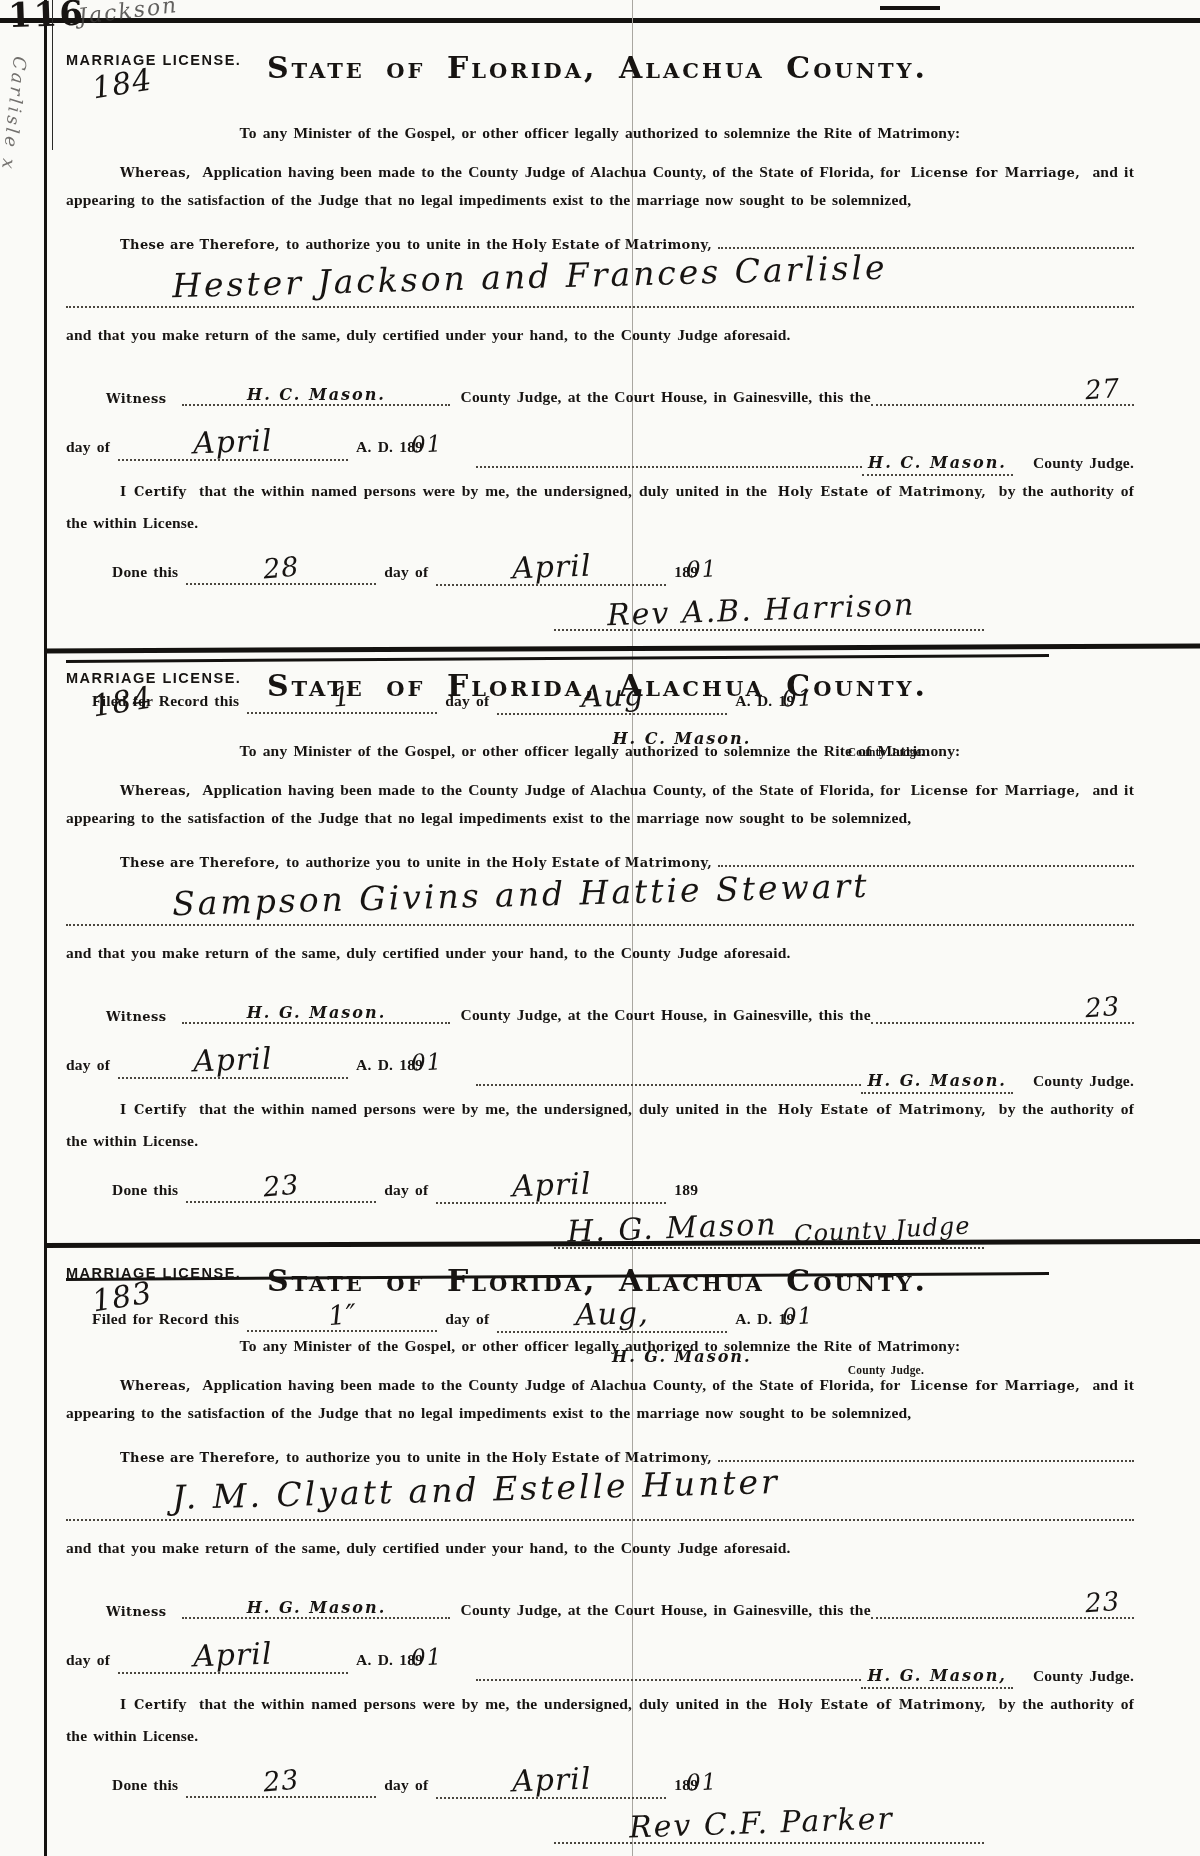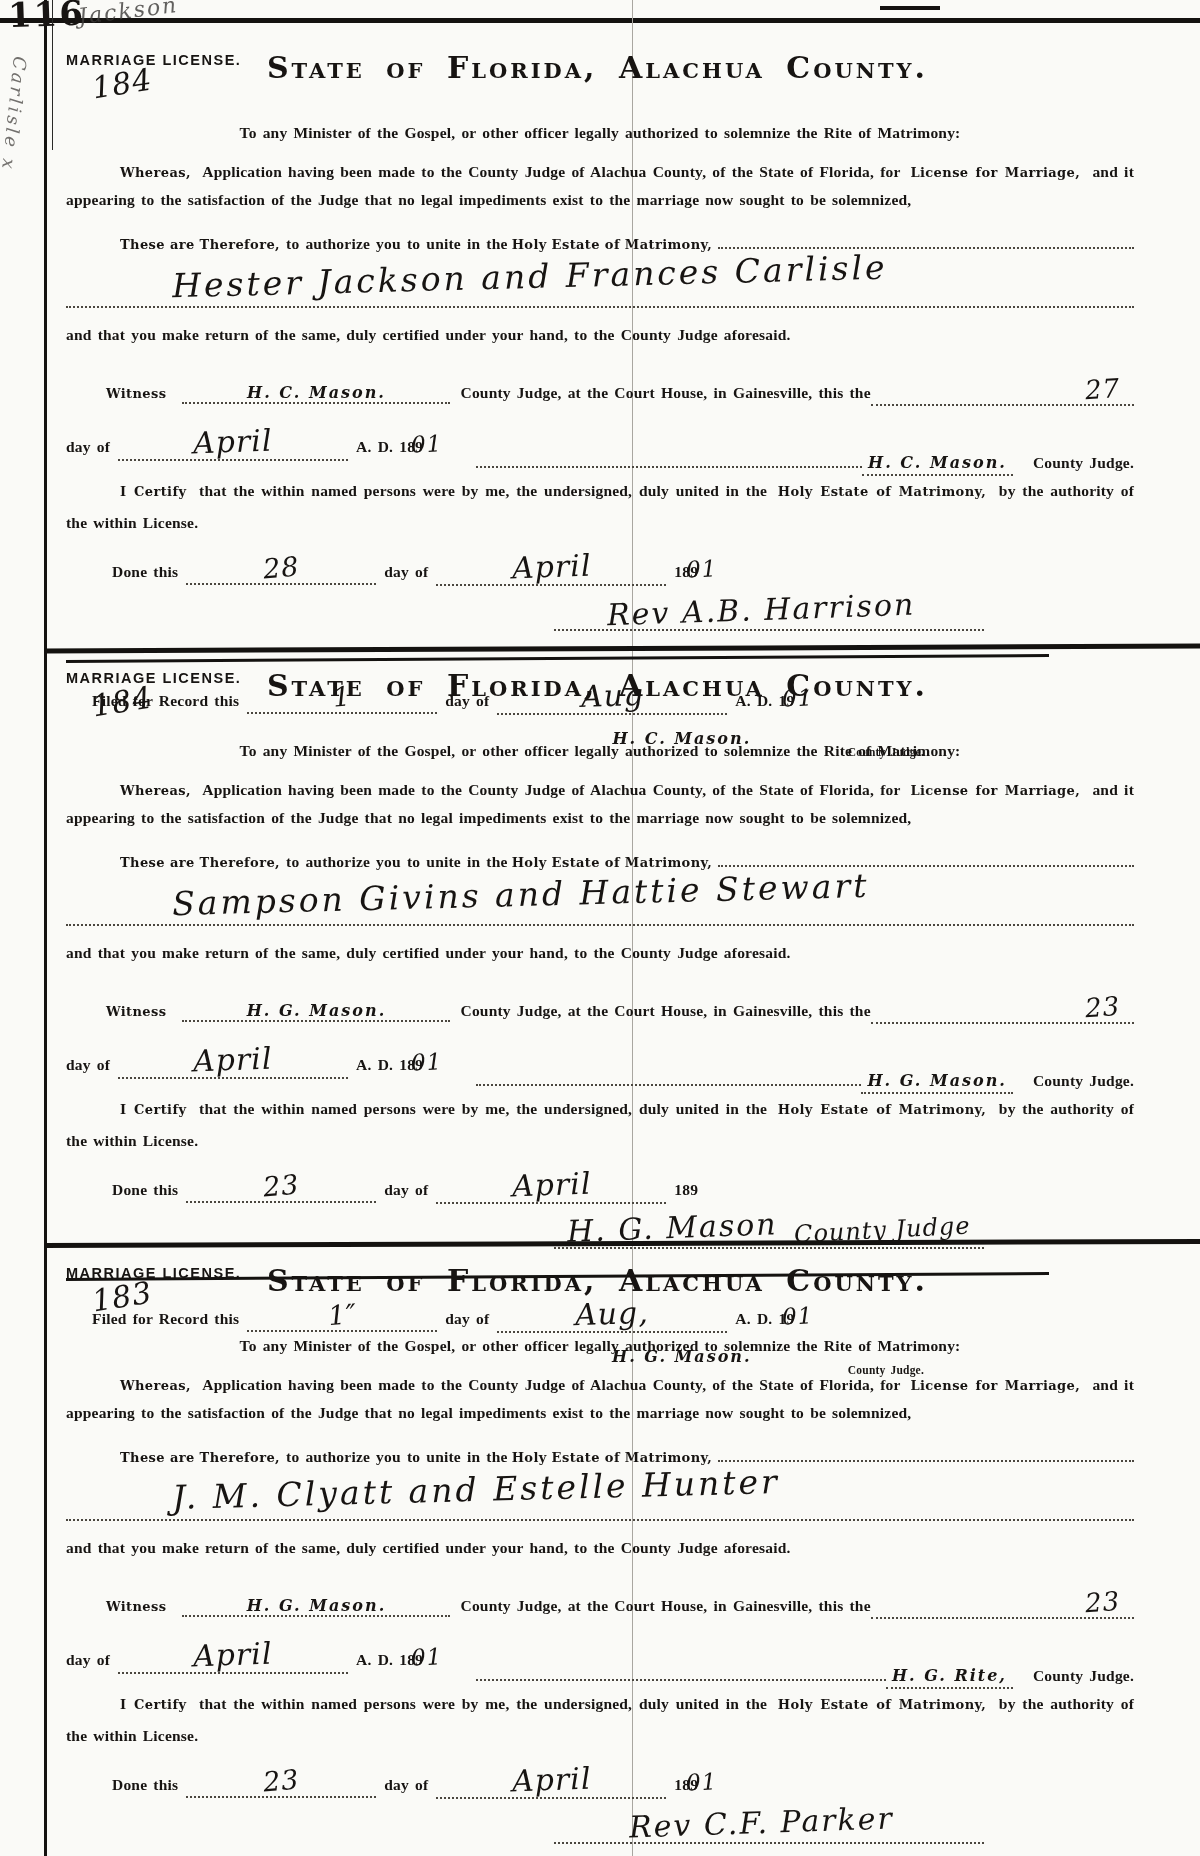--- a/index.html
+++ b/index.html
@@ -45,21 +45,21 @@
   .row{display:flex;align-items:baseline;margin-top:16px;}
   .dots{border-bottom:2px dotted #4a463f;}
   .fill{flex:1;}
   .spacer{flex:1;}
 
   .therefore-row{margin-top:22px;padding-left:54px;}
   .couple{margin-top:4px;border-bottom:2px dotted #4a463f;padding:0 0 3px 106px;height:46px;}
   .couple-hw{font-size:33px;letter-spacing:3px;transform:rotate(-1.5deg);white-space:nowrap;}
   .return-row{margin-top:16px;line-height:1.4;text-align:left;}
 
-  .witness-row{padding-left:40px;margin-top:28px;}
+  .witness-row{padding-left:40px;margin-top:28px;align-items:flex-end;}
   .wseg{width:268px;text-align:center;margin:0 10px;}
   .hw-day{font-size:26px;transform:rotate(-4deg);}
   .day-right{flex:1;text-align:right;padding-right:14px;}
 
   .dayof-row{margin-top:18px;}
   .mseg{width:230px;text-align:center;margin:0 8px;}
   .mseg .hw{font-size:30px;transform:rotate(-2deg);}
   .hw-yr{font-size:23px;margin-left:-12px;transform:rotate(-3deg);}
   .judge-sig{flex:1;display:flex;align-items:baseline;position:relative;top:16px;margin-left:34px;}
   .jfill{flex:1;}
@@ -290,21 +290,21 @@
       <span class="p">County Judge, at the Court House, in Gainesville, this the</span>
       <span class="fill dots day-right"><span class="hw hw-day">23</span></span>
     </div>
     <div class="row dayof-row">
       <span class="p">day of</span>
       <span class="mseg dots"><span class="hw">April</span></span>
       <span class="p">A. D. 189</span>
       <span class="hw hw-yr">01</span>
       <span class="judge-sig">
         <span class="jfill dots"></span>
-        <span class="sig">H. G. Rite,</span>
+        <span class="sig">H. G. Mason,</span>
         <span class="p cj">County Judge.</span>
       </span>
     </div>
     <p class="p para certify ind">
       <span class="bl">I Certify</span>
       <span>that the within named persons were by me, the undersigned, duly united in the</span>
       <span class="bl mid">Holy Estate of Matrimony,</span>
       <span>by the authority of the within License.</span>
     </p>
     <div class="row done-row">

